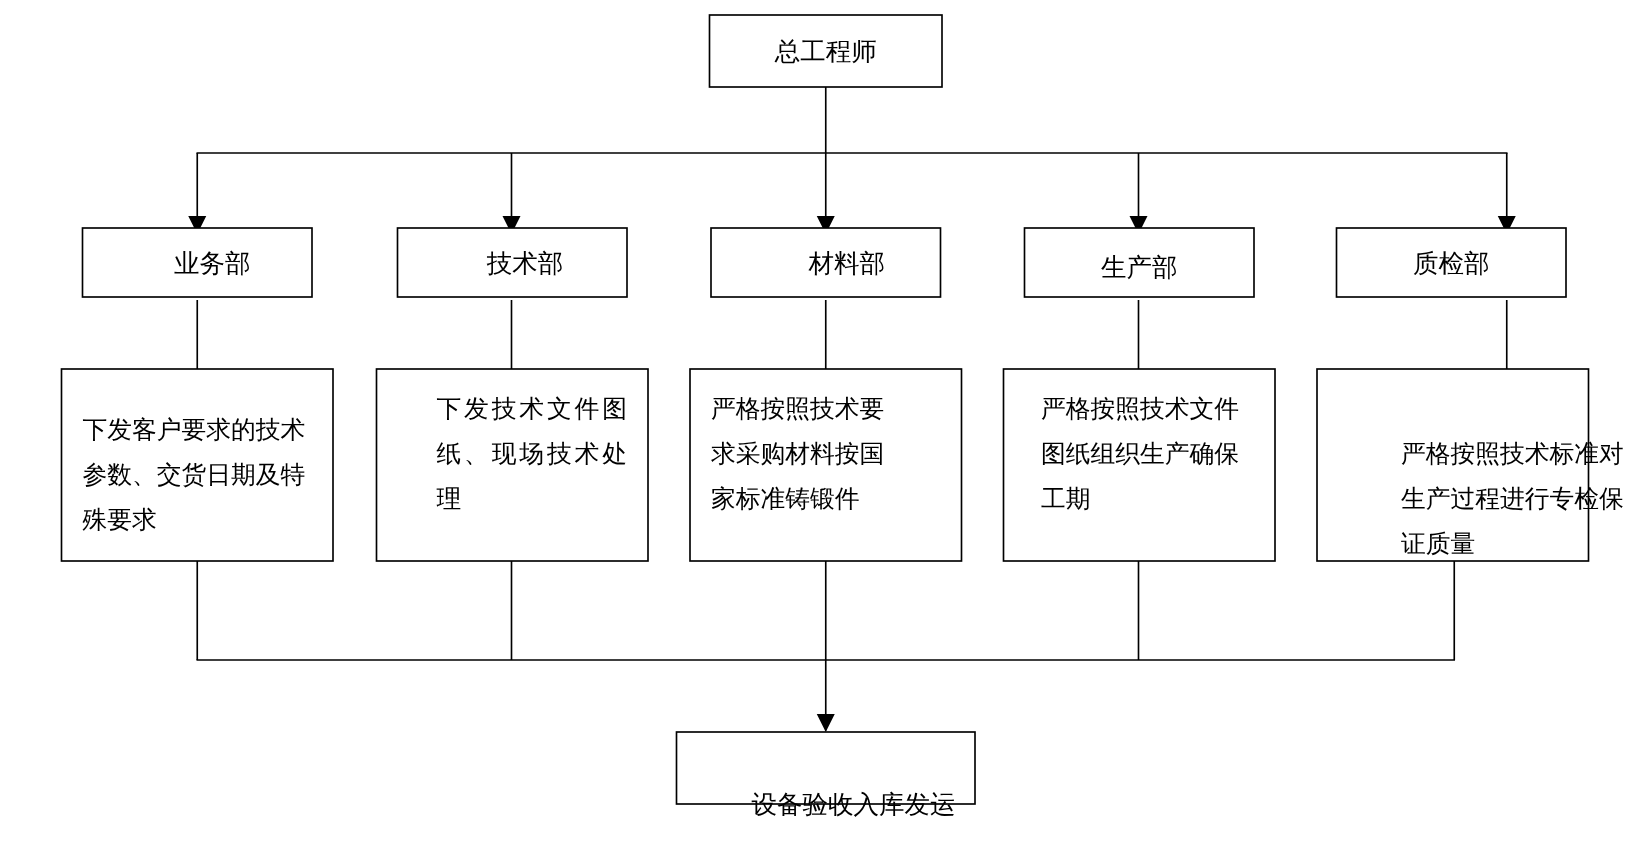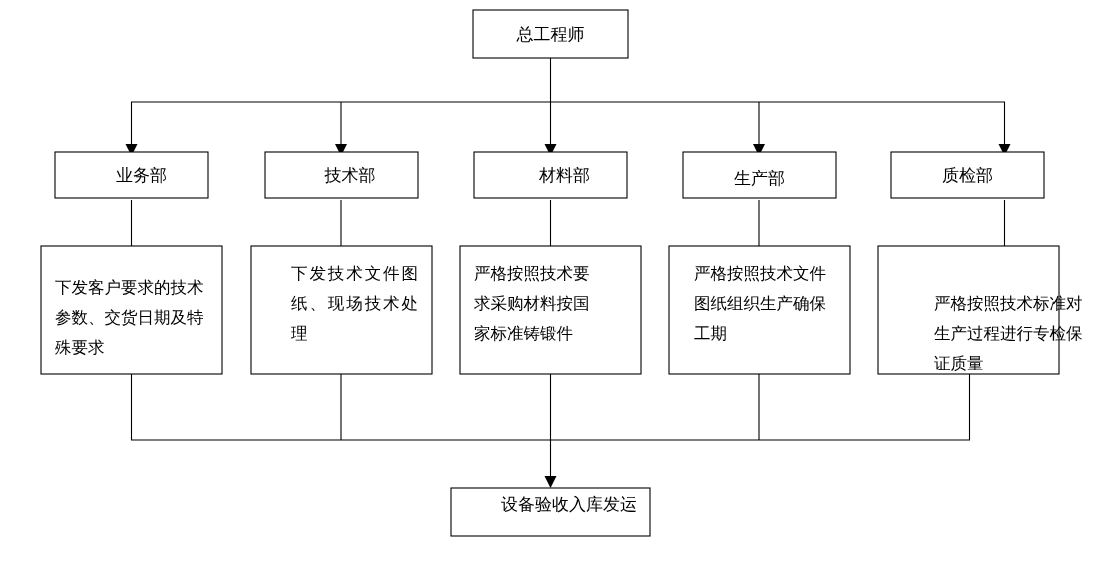--- a/index.html
+++ b/index.html
@@ -125,15 +125,15 @@
   <div class="node-label label-title" style="left:474px; top:152px; width:153px; height:46px;padding-left:28px;">材料部</div>
   <div class="node-label label-title" style="left:683px; top:152px; width:153px; height:52px;">生产部</div>
   <div class="node-label label-title" style="left:891px; top:152px; width:153px; height:46px;">质检部</div>
 
   <div class="node-label label-body" style="left:41px; top:260px; width:181px; height:128px;">下发客户要求的技术参数、交货日期及特殊要求</div>
   <div class="node-label label-body justify-first" style="left:251px; top:246px; width:181px; height:128px;padding-left:40px;">下发技术文件图纸、现场技术处理</div>
   <div class="node-label label-body" style="left:460px; top:246px; width:151px; height:128px;">严格按照技术要求采购材料按国家标准铸锻件</div>
   <div class="node-label label-body" style="left:669px; top:246px; width:181px; height:128px;padding-left:25px;">严格按照技术文件图纸组织生产确保工期</div>
   <div class="node-label label-body" style="left:920px; top:246px; width:181px; height:128px;margin-top:30px;">严格按照技术标准对生产过程进行专检保证质量</div>
 
-  <div class="node-label label-title" style="left:451px; top:480px; width:236px; height:48px;">设备验收入库发运</div>
+  <div class="node-label label-title" style="left:451px; top:512px; width:236px; height:48px;">设备验收入库发运</div>
 
 </div>
 
 </body></html>

